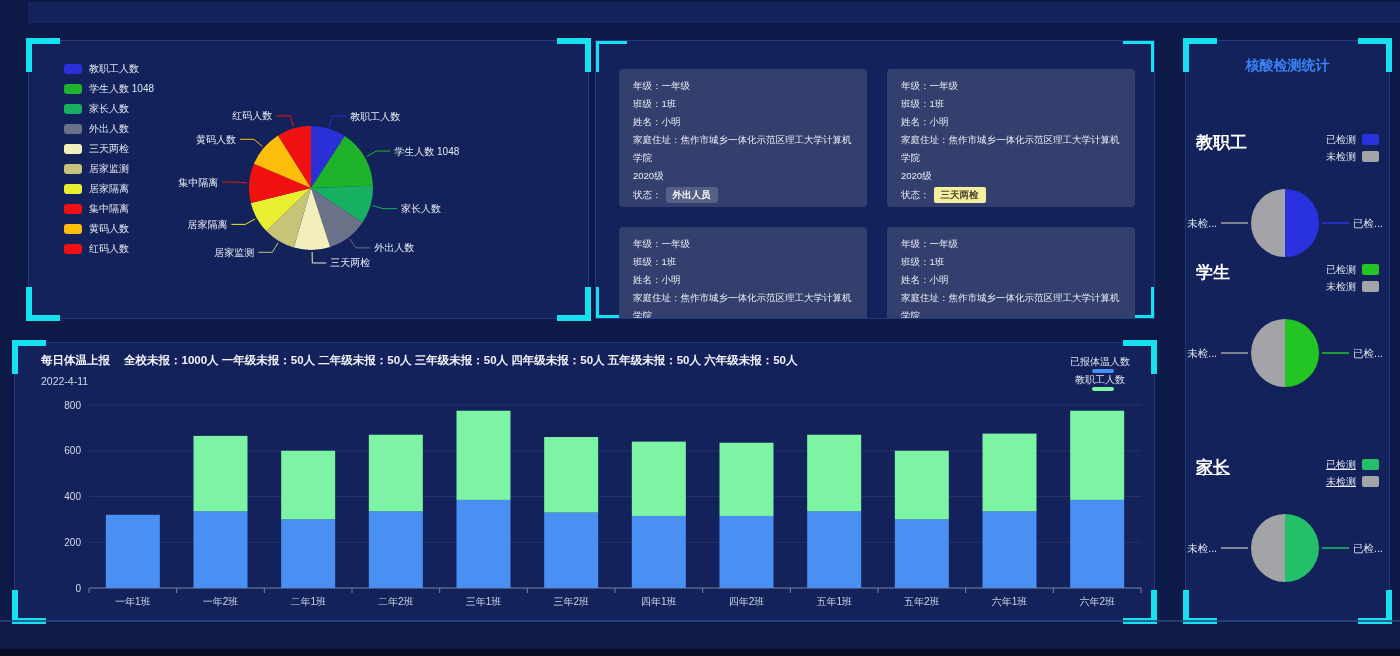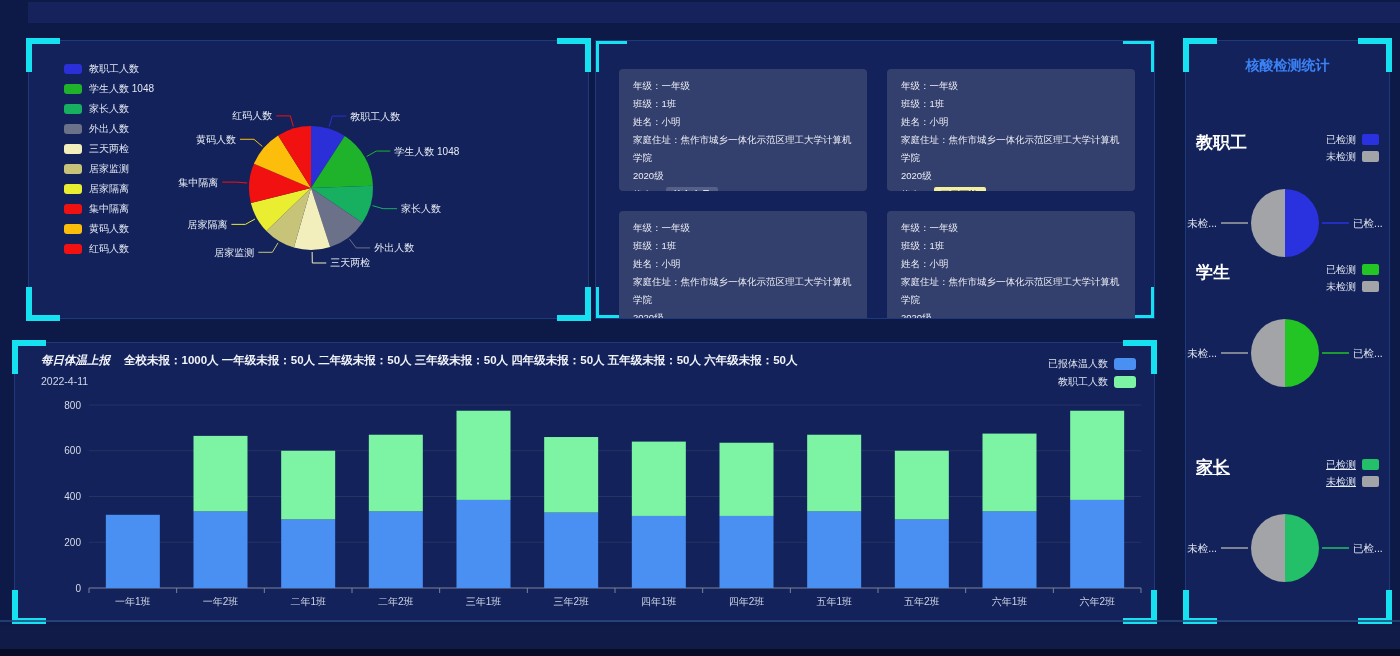--- a/index.html
+++ b/index.html
@@ -25,44 +25,44 @@
   
   .pie-legend{position:absolute;left:35px;top:18px;}
   .pie-legend .li{display:flex;align-items:center;height:20px;cursor:pointer;}
   .pie-legend .sw{width:18px;height:10px;border-radius:3px;margin-right:7px;flex:none;}
   .pie-legend .lt{font-size:10px;color:#e2e7f2;white-space:nowrap;}
   #main-pie{position:absolute;left:0;top:0;}
 
   
   .cards-grid{position:absolute;left:23px;top:28px;width:516px;display:grid;
               grid-template-columns:1fr 1fr;gap:20px;}
-  .card{background:#333f6c;border-radius:4px;height:122px;box-sizing:border-box;
+  .card{background:#333f6c;border-radius:4px;height:138px;box-sizing:border-box;
         padding:8px 14px;font-size:9.5px;line-height:18px;color:#edeff7;overflow:hidden;}
   .card .fl{white-space:pre-line;}
   .card .strow{margin-top:1px;display:flex;align-items:center;}
   .badge{display:inline-block;font-weight:700;border-radius:2px;padding:1px 7px;margin-left:4px;font-size:9.5px;line-height:14px;}
   .badge.gray{background:#565f85;color:#fff;}
   .badge.yellow{background:#f5f0a0;color:#4a452c;}
 
   
   .nuc-title{position:absolute;left:0;right:0;top:16px;text-align:center;font-size:14px;font-weight:700;color:#3b82f6;}
   .nuc-section{position:absolute;left:0;width:205px;}
   .nuc-head{display:flex;justify-content:space-between;align-items:flex-start;padding:0 12px 0 10px;}
   .nuc-head h3{margin:0;font-size:17px;font-weight:700;color:#fff;}
   .nuc-legend .lr{display:flex;align-items:center;height:17px;cursor:pointer;}
   .nuc-legend .lt{font-size:10px;color:#dfe3ee;margin-right:6px;}
   .nuc-legend .sw{width:17px;height:11px;border-radius:2px;}
   .nuc-pie{display:block;margin-top:6px;}
 
   
   .bar-header{position:absolute;left:26px;top:10px;font-size:11.5px;font-weight:700;color:#f2f4fa;white-space:nowrap;}
-  .bar-header .t{margin-right:14px;font-style:italic;}
+  .bar-header .t{margin-right:14px;}
   .bar-date{position:absolute;left:26px;top:32px;font-size:10.5px;color:#d2d8e6;}
   .bar-legend{position:absolute;right:18px;top:12px;}
-  .bar-legend .lr{display:flex;align-items:center;justify-content:flex-end;height:18px;cursor:pointer;}
+  .bar-legend .lr{display:flex;align-items:center;justify-content:flex-end;height:18px;cursor:pointer;flex-direction:column;}
   .bar-legend .lt{font-size:10px;color:#dfe3ee;margin-right:6px;}
   .bar-legend .sw{width:22px;height:12px;border-radius:3px;}
   #bar-svg{position:absolute;left:0;top:0;}
 </style>
 </head>
 <body>
 
 <div class="page">
   <div class="top-strip"></div>
 

